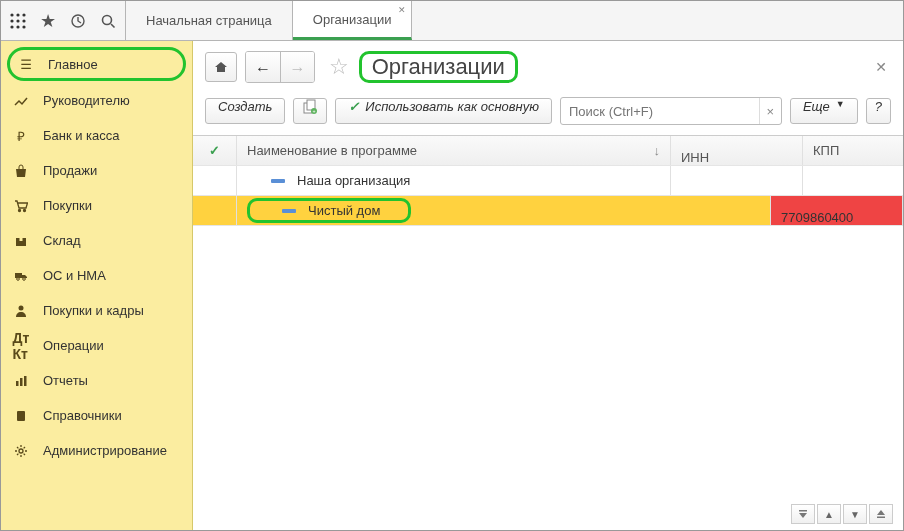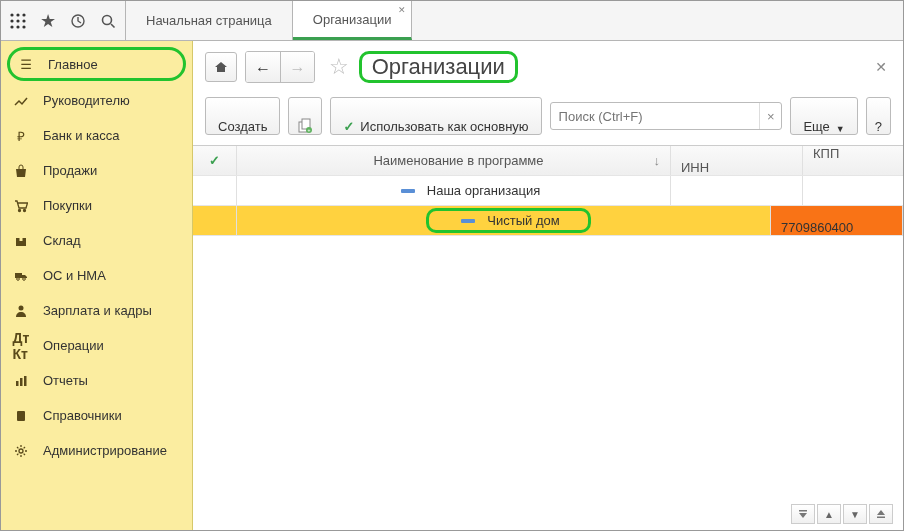--- a/index.html
+++ b/index.html
@@ -23,39 +23,39 @@
 .page-header { display: flex; align-items: center; padding: 10px 12px; gap: 8px; }
 .sq-btn { height: 30px; min-width: 32px; border: 1px solid #bbb; border-radius: 3px; background: linear-gradient(#fff,#f0f0f0); display: inline-flex; align-items: center; justify-content: center; cursor: pointer; padding: 0 8px; }
 .nav-group { display: flex; border: 1px solid #bbb; border-radius: 3px; overflow: hidden; }
 .nav-group .nbtn { height: 30px; width: 34px; display: inline-flex; align-items: center; justify-content: center; background: linear-gradient(#fff,#f0f0f0); cursor: pointer; }
 .nav-group .nbtn + .nbtn { border-left: 1px solid #bbb; }
 .star-h { font-size: 22px; color: #bbb; margin-left: 6px; }
 .page-title { font-size: 22px; color: #444; padding: 0 10px; border: 3px solid #22c32e; border-radius: 10px; margin-left: 2px; }
 .page-close { margin-left: auto; color: #888; cursor: pointer; font-size: 14px; padding-right: 4px; }
 
 .toolbar { display: flex; align-items: center; padding: 4px 12px 10px 12px; gap: 8px; }
-.btn { height: 38px; border: 1px solid #bbb; border-radius: 3px; background: linear-gradient(#fff,#f0f0f0); display: inline-flex; align-items: flex-end; justify-content: center; cursor: pointer; padding: 0 12px; gap: 6px; color: #333; }
+.btn { height: 26px; border: 1px solid #bbb; border-radius: 3px; background: linear-gradient(#fff,#f0f0f0); display: inline-flex; align-items: flex-start; justify-content: center; cursor: pointer; padding: 0 12px; gap: 6px; color: #333; font-style: italic; }
 .btn.icon-only { padding: 0 8px; }
 .check-green { color: #3ba050; font-weight: bold; }
 .search-wrap { flex: 1; display: flex; border: 1px solid #bbb; border-radius: 3px; height: 28px; background: #fff; align-items: center; }
 .search-wrap input { border: none; outline: none; flex: 1; padding: 0 8px; font-size: 13px; color: #14532d; }
 .search-clear { width: 22px; text-align: center; color: #888; cursor: pointer; border-left: 1px solid #ddd; height: 100%; display: flex; align-items: center; justify-content: center; }
 
 .table { border-top: 1px solid #ccc; }
 .thead, .trow { display: flex; align-items: center; height: 30px; border-bottom: 1px solid #e5e5e5; }
 .thead { background: linear-gradient(#fafafa,#efefef); color: #555; }
 .col-check { width: 44px; display: flex; align-items: center; justify-content: center; border-right: 1px solid #e0e0e0; height: 100%; }
-.col-name { flex: 1; padding-left: 10px; border-right: 1px solid #e0e0e0; height: 100%; display: flex; align-items: center; position: relative; justify-content: center; }
+.col-name { flex: 1; padding-left: 10px; border-right: 1px solid #e0e0e0; height: 100%; display: flex; align-items: center; position: relative; }
 .col-inn { width: 132px; padding-left: 10px; border-right: 1px solid #e0e0e0; height: 100%; display: flex; align-items: flex-end; }
-.col-kpp { width: 100px; padding-left: 10px; height: 100%; display: flex; align-items: flex-start; }
+.col-kpp { width: 100px; padding-left: 10px; height: 100%; display: flex; align-items: center; }
 .sort-arrow { position: absolute; right: 10px; color: #888; }
 .row-indent { display: inline-block; width: 24px; }
 .row-marker { display: inline-block; width: 14px; height: 4px; background: #5a8fd6; border-radius: 1px; margin-right: 12px; vertical-align: middle; }
 .trow.selected { background: #ffd23f; }
-.trow.selected .col-inn, .trow.selected .col-kpp { background: #f97316; }
+.trow.selected .col-inn, .trow.selected .col-kpp { background: #ef4444; }
 .name-hl { border: 3px solid #22c32e; border-radius: 10px; padding: 2px 28px 2px 8px; display: inline-flex; align-items: center; }
 
 .footer-nav { position: absolute; bottom: 6px; right: 10px; display: flex; gap: 2px; }
 .footer-nav .fbtn { width: 24px; height: 20px; border: 1px solid #ccc; background: linear-gradient(#fff,#f0f0f0); display: inline-flex; align-items: center; justify-content: center; font-size: 10px; color: #666; cursor: pointer; }
 
 svg { display: block; }
 </style>
 </head>
 <body>
 
@@ -158,21 +158,21 @@
         </span>
         <span>ОС и НМА</span>
       </div>
     <div class="side-item">
         <span class="sicon">
           <svg width="14" height="14" viewBox="0 0 14 14" fill="#5a4a1a">
             <circle cx="7" cy="4" r="2.5"></circle>
             <path d="M2 13c0-3 2-5 5-5s5 2 5 5z"></path>
           </svg>
         </span>
-        <span>Зарплата и кадры</span>
+        <span>Покупки и кадры</span>
       </div>
     <div class="side-item">
         <span class="sicon" style="font-size:14px;font-weight:bold">Дт<br>Кт</span>
         <span>Операции</span>
       </div>
     <div class="side-item">
         <span class="sicon">
           <svg width="14" height="14" viewBox="0 0 14 14" fill="#5a4a1a">
             <rect x="2" y="7" width="2.5" height="5"></rect>
             <rect x="6" y="4" width="2.5" height="8"></rect>

